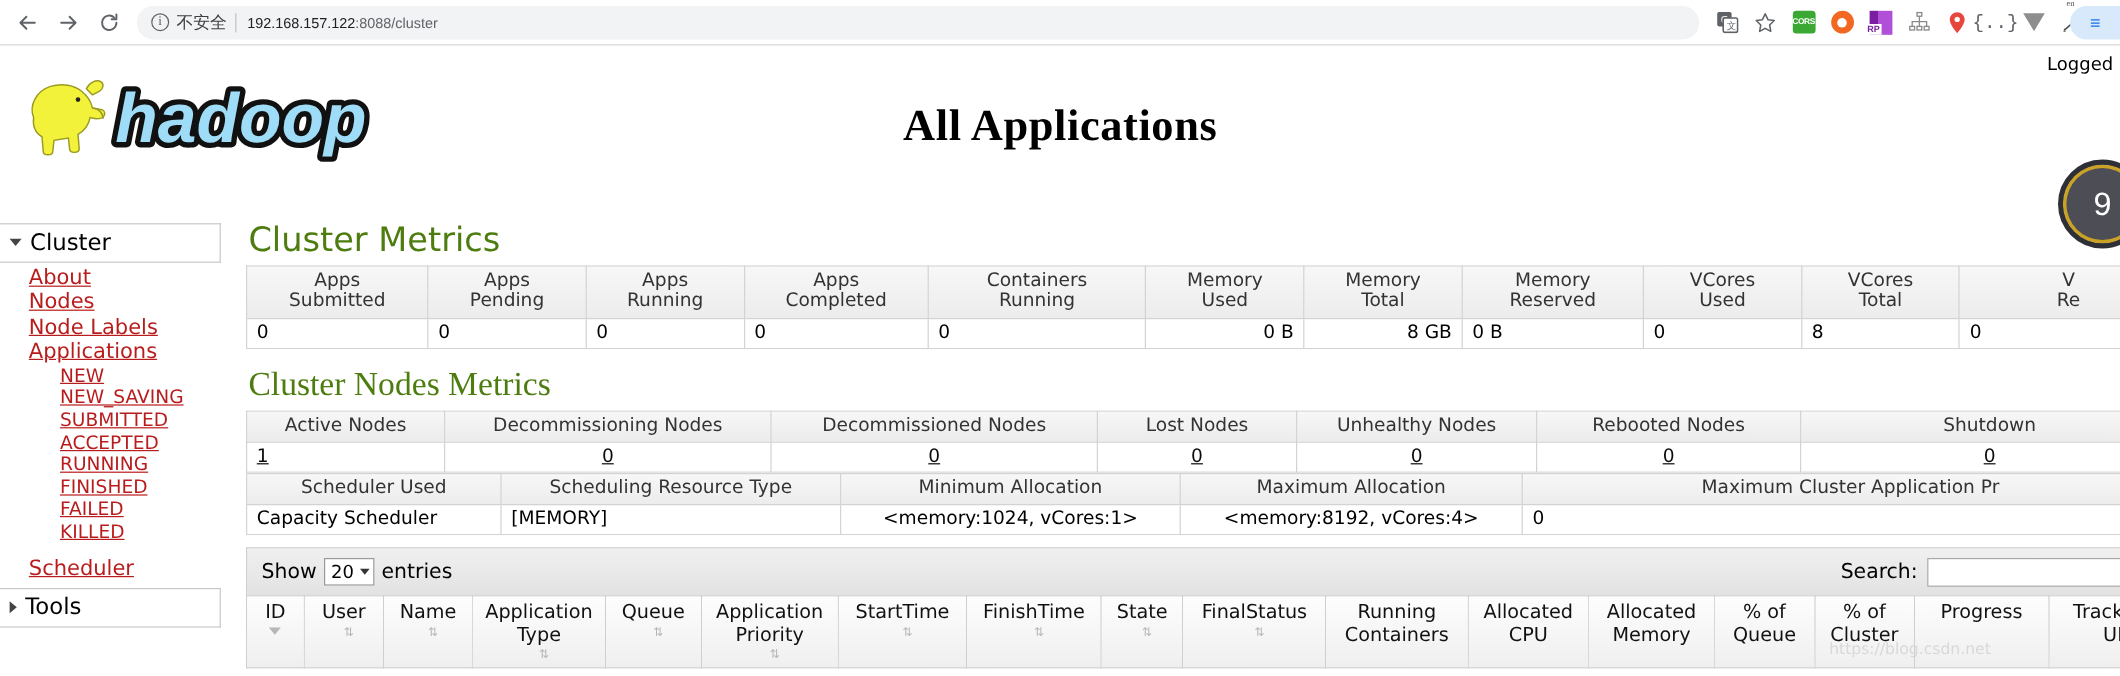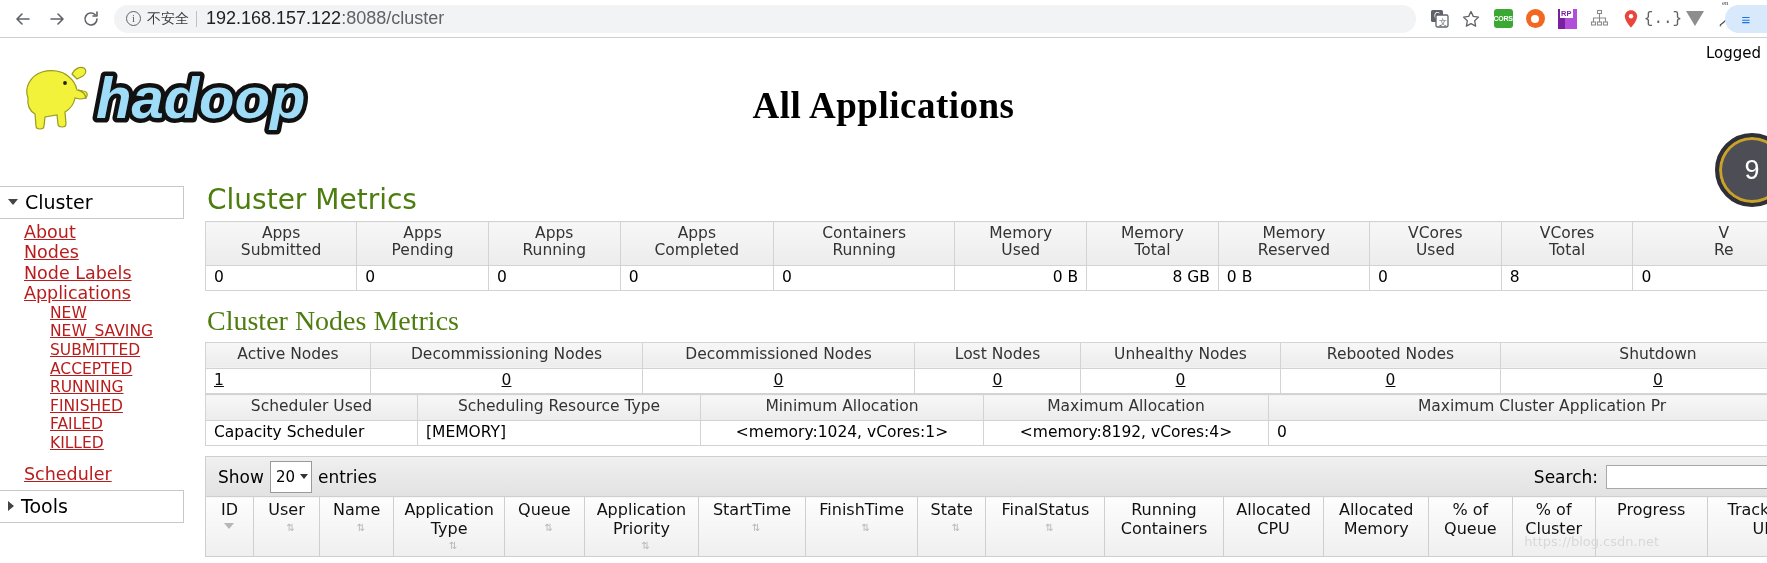--- a/index.html
+++ b/index.html
@@ -54,21 +54,21 @@
   }
   .insecure-text {
     font-size: 14px; color: #3c4043;
     white-space: nowrap;
     margin-right: 7px;
   }
   .url-sep {
     width: 1px; height: 16px; background: #bdc1c6; margin-right: 9px;
     flex: 0 0 auto;
   }
-  .url-text { font-size: 18px; color: #202124; white-space: nowrap; }
+  .url-text { font-size: 12px; color: #202124; white-space: nowrap; }
   .url-text .dim { color: #5f6368; }
 
   .ext-tray { display: flex; align-items: center; gap: 2px; padding-right: 4px; }
   .ext-icon {
     width: 30px; height: 30px;
     display: flex; align-items: center; justify-content: center;
     flex: 0 0 auto;
   }
   .ext-sep { width: 1px; height: 20px; background: #dadce0; margin: 0 6px; }
 
@@ -82,22 +82,22 @@
     width: 19px; height: 19px; border-radius: 50%;
     background: #f26722;
     position: relative;
   }
   .orange-dot::after {
     content: ""; position: absolute; left: 5.5px; top: 5.5px;
     width: 8px; height: 8px; border-radius: 50%; background: #fff;
   }
   .rp-badge {
     width: 19px; height: 20px; background: linear-gradient(90deg,#7b1fa2 0 38%, #b14fd8 38% 100%);
-    display: flex; align-items: flex-start; justify-content: flex-end;
-    padding-right: 4px;
+    display: flex; align-items: flex-end; justify-content: flex-end;
+    padding-right: 9px;
   }
   .rp-badge span {
     background: #fff; color: #7b1fa2; font-size: 7.5px; font-weight: bold;
     padding: 0 1px; line-height: 9px;
   }
   .brace-icon { font-size: 16px; color: #5f6368; font-family: "Liberation Mono", monospace; }
   .v-tri {
     width: 0; height: 0;
     border-left: 9px solid transparent;
     border-right: 9px solid transparent;
@@ -245,21 +245,21 @@
     display: flex; align-items: center;
     padding: 0 12px;
     margin-top: 10px;
   }
   .dt-show { font-size: 17px; color: #000; display: flex; align-items: center; gap: 6px;
              font-family: "DejaVu Sans", sans-serif; }
   .dt-select {
     display: inline-flex; align-items: center;
     border: 1px solid #9a9a9a;
     background: #fff;
-    height: 32px; padding: 0 3px 0 5px;
+    height: 23px; padding: 0 3px 0 5px;
     font-size: 15px;
     gap: 5px;
   }
   .dt-select .sel-caret {
     width: 0; height: 0;
     border-left: 4px solid transparent;
     border-right: 4px solid transparent;
     border-top: 5px solid #333;
   }
   .dt-search {

